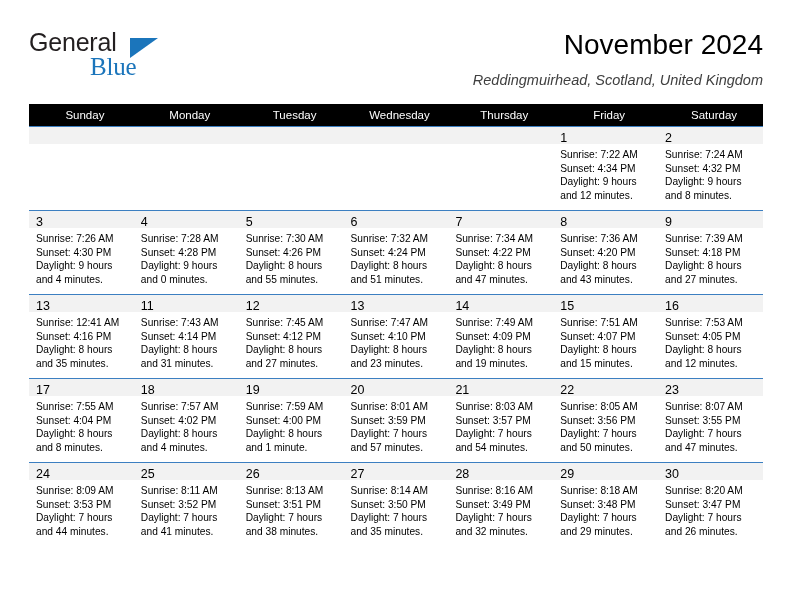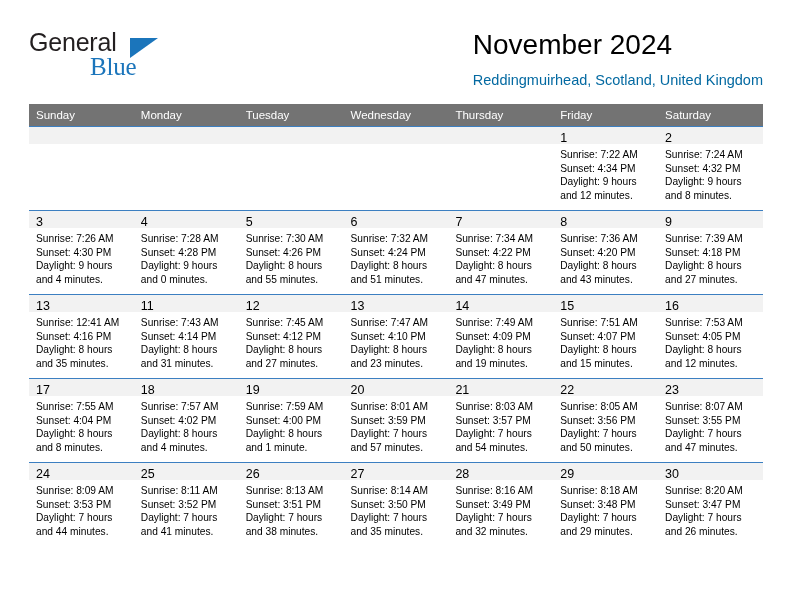--- a/index.html
+++ b/index.html
@@ -64,53 +64,54 @@
     width: 0;
     height: 0;
     border-left: 28px solid #1b75bb;
     border-bottom: 20px solid transparent;
   }
 
   .title-block {
     position: absolute;
     right: 0;
     top: 0;
-    text-align: left;
+    text-align: right;
   }
   .cal-title {
     font-size: 28px;
     color: #000000;
     line-height: 34px;
     white-space: nowrap;
     font-weight: normal;
     margin: 0;
   }
   .cal-subtitle {
     font-size: 14.5px;
-    color: #0369a1;
+    color: #404040;
     line-height: 20px;
     margin-top: 8px;
     white-space: nowrap;
+    font-style: italic;
   }
 
   
   .calendar {
     position: absolute;
     left: 29px;
     top: 104px;
     width: 734px;
     border-collapse: collapse;
     table-layout: fixed;
   }
   .calendar th {
-    background: #737373;
+    background: #000000;
     color: #ffffff;
     font-size: 11.5px;
     font-weight: normal;
-    text-align: left;
+    text-align: center;
     padding: 4px 0 5px 7px;
     height: 13px;
     border: none;
   }
   .calendar td {
     width: 104.857px;
     height: 83px;
     vertical-align: top;
     padding: 0;
     border-top: 1px solid #3c7fc1;

